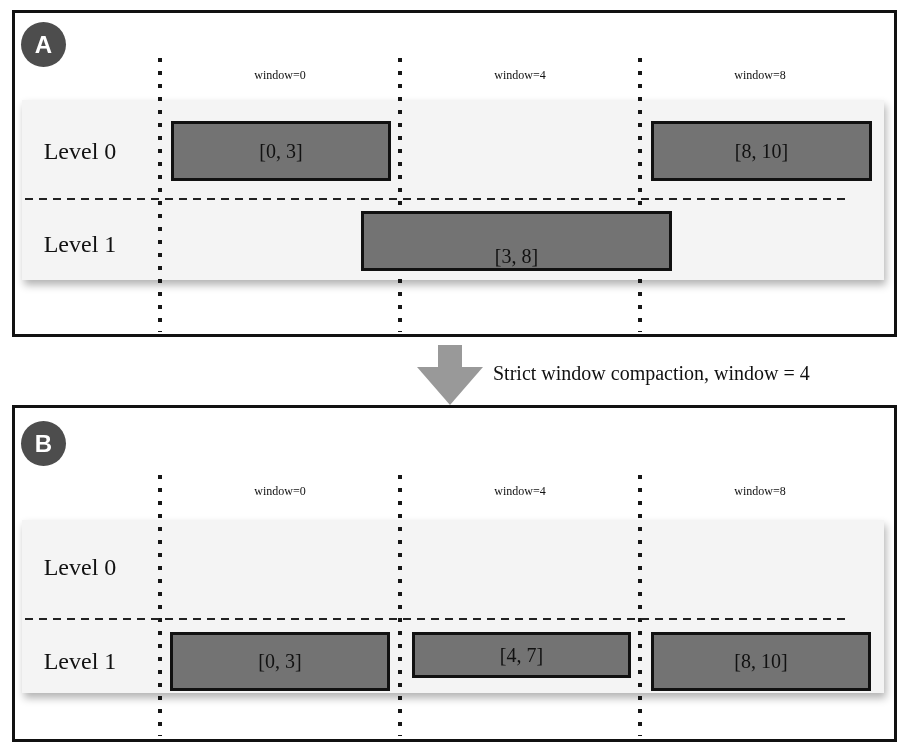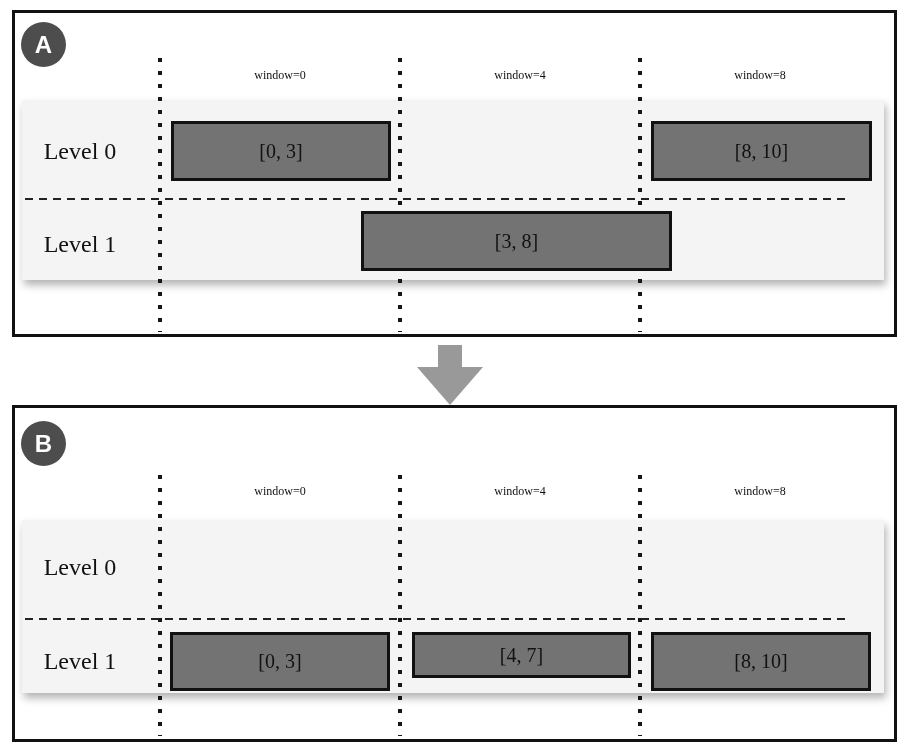--- a/index.html
+++ b/index.html
@@ -73,27 +73,28 @@
 
     <div class="sstable" style="left:156px;top:108px;width:220px;height:60px;">
       <span>[0, 3]</span>
     </div>
     <div class="sstable" style="left:636px;top:108px;width:221px;height:60px;">
       <span>[8, 10]</span>
     </div>
 
     <div class="dashline" style="top:185px;"></div>
 
-    <div class="sstable" style="left:346px;top:198px;width:311px;height:60px;">
+    <div class="sstable" style="left:346px;top:198px;width:311px;height:60px;align-items:flex-end;">
       <span>[3, 8]</span>
     </div>
   </div>
 
   <div class="arrow-stem"></div>
   <div class="arrow-head"></div>
+  <div class="arrow-caption">Strict window compaction, window = 4</div>
 
   <div class="panel panel-b">
     <div class="badge" style="left:6px;top:13px;">
       <span>B</span>
     </div>
 
     <div class="win-label" style="left:145px;top:70px;">window=0</div>
     <div class="win-label" style="left:385px;top:70px;">window=4</div>
     <div class="win-label" style="left:625px;top:70px;">window=8</div>
 

